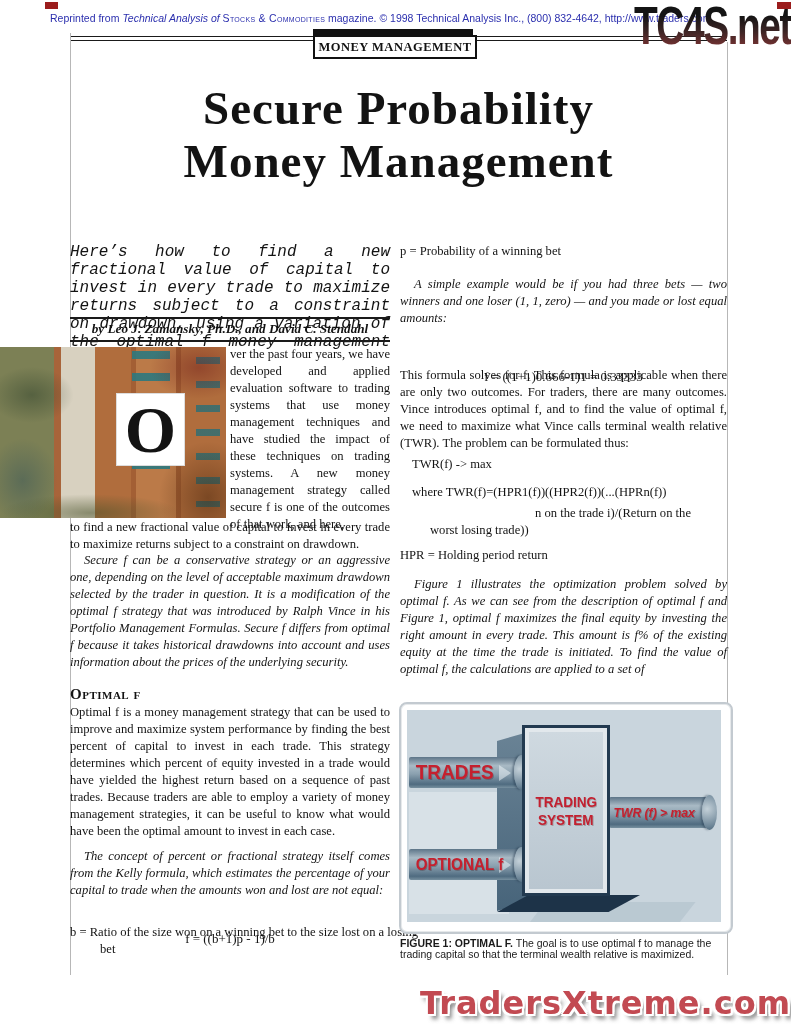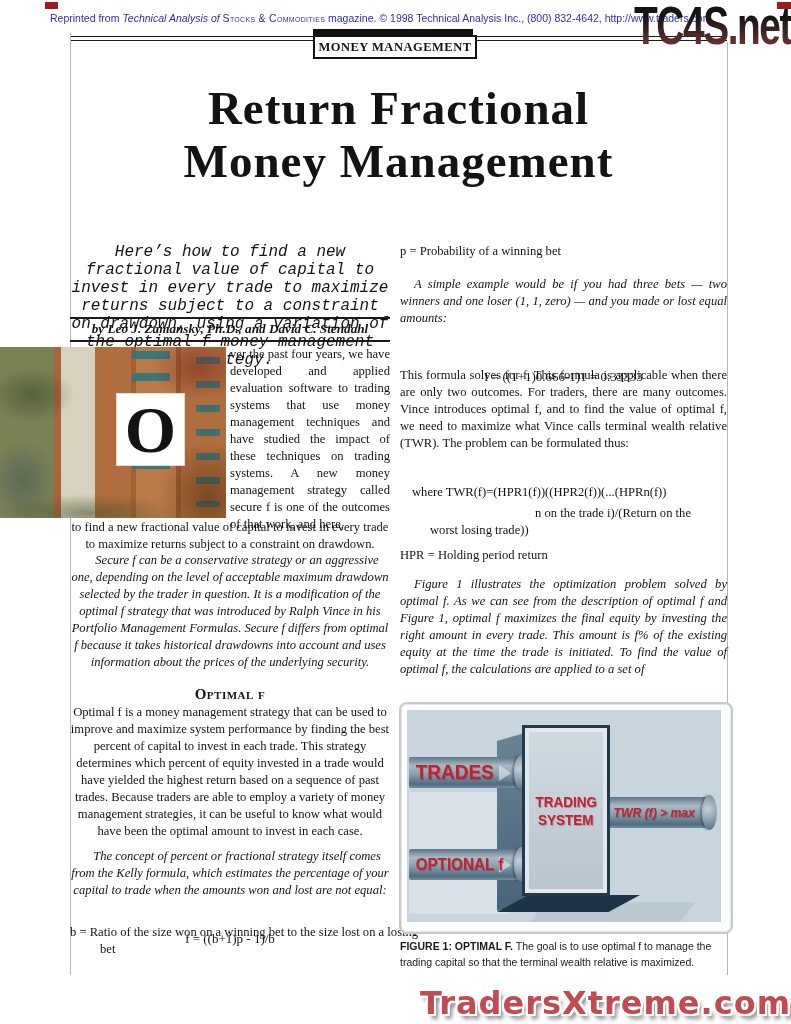--- a/index.html
+++ b/index.html
@@ -23,21 +23,21 @@
   #section-box{top:35px;left:313px;width:160px;height:20px;background:#fff;border:2px solid #111;
     z-index:4;display:flex;align-items:center;justify-content:center;}
   #section-box span{font-weight:bold;font-size:12.5px;letter-spacing:.5px;}
 
   
   #title{top:82px;left:70px;width:657px;text-align:center;font-weight:bold;
     font-size:47px;line-height:53px;letter-spacing:1px;}
 
   
   .body-text{font-size:12.6px;line-height:17px;text-align:justify;}
-  .colL{left:70px;width:320px;text-align:center;}
+  .colL{left:70px;width:320px;}
   .colR{left:400px;width:327px;}
   .indent{text-indent:14px;font-style:italic;}
   .formula{text-align:center;font-size:13px;margin-top:34px;}
   .hang{padding-left:30px;text-indent:-30px;text-align:left;}
   #intro{top:243px;font-style:italic;font-size:16px;line-height:18px;font-family:Liberation Mono, monospace;}
   #byline{top:321px;text-align:center;font-weight:bold;font-style:italic;font-size:13.2px;}
 
   
   #painting{top:347px;left:0;width:226px;height:171px;z-index:3;
     background:linear-gradient(90deg,#7c8055 0 24%,#a8643a 24% 27%,#d8d1c0 27% 42%,#b06d3d 42% 58%,#a35f34 58% 60%,#bb7a48 60% 78%,#9c5a30 78% 80%,#b06d3d 80% 100%);}
@@ -96,21 +96,21 @@
   #box-bottom{left:90px;top:185px;width:113px;height:17px;
     clip-path:polygon(0 100%,22% 0,100% 0,78% 100%);background:#1d3348;}
   #box-front{left:115px;top:15px;width:88px;height:171px;background:#e2e8ec;
     border:3px solid #223a50;box-sizing:border-box;}
   #box-front .inner{position:absolute;inset:4px;background:linear-gradient(180deg,#cfd9e0,#b9c6d0);
     display:flex;flex-direction:column;align-items:center;justify-content:center;gap:2px;}
   #box-front .inner div{font-family:"Liberation Sans",sans-serif;font-weight:bold;font-size:15px;
     color:#c32030;transform:scaleX(.9);text-shadow:1px 1px 0 rgba(60,0,0,.25);line-height:16px;}
 
   #fig-caption{top:938px;left:400px;width:328px;font-family:"Liberation Sans",sans-serif;
-    font-size:10.5px;line-height:16px;color:#1a1a1a;text-align:left;}
+    font-size:10.5px;line-height:11px;color:#1a1a1a;text-align:left;}
   #fig-caption b{font-weight:bold;}
 </style>
 </head>
 <body>
 
 <div id="page">
 
   <div class="corner-block" style="top:2px;left:45px;width:13px;"></div>
   <div class="corner-block" style="top:2px;right:0px;width:14px;"></div>
   <div id="reprint-line" class="abs"><span class="seg-plain">Reprinted from </span><span class="seg-italic">Technical Analysis of </span><span class="seg-smallcaps">Stocks &amp; Commodities</span><span class="seg-plain"> magazine. © 1998 Technical Analysis Inc., (800) 832-4642, http://www.traders.com</span></div>
@@ -120,21 +120,21 @@
   <div class="hrule" style="top:40px;left:70px;width:657px;"></div>
   <div class="vrule" style="top:33px;left:70px;height:942px;"></div>
   <div class="vrule" style="top:42px;left:727px;height:933px;"></div>
 
   <div id="section-bar" class="abs"></div>
   <div id="section-box" class="abs">
     <span>MONEY MANAGEMENT</span>
   </div>
 
   <div id="title" class="abs">
-    <div>Return Fractional</div>
+    <div>Secure Probability</div>
     <div>Money Management</div>
   </div>
 
   <div id="intro" class="abs colL body-text">Here’s how to find a new fractional value of capital to invest in every trade to maximize returns subject to a constraint on drawdown, using a variation of the optimal f money management strategy.</div>
   <div class="hrule" style="top:317px;left:70px;width:320px;height:2px;"></div>
   <div id="byline" class="abs colL">by Leo J. Zamansky, Ph.D., and David C. Stendahl</div>
   <div class="hrule" style="top:340px;left:70px;width:320px;height:2px;"></div>
 
   <div id="painting" class="abs">
     <div class="dashes1"></div>
@@ -152,20 +152,21 @@
   <div id="opt-heading" class="abs colL">Optimal f</div>
   <div class="abs colL body-text" style="top:704px;">Optimal f is a money management strategy that can be used to improve and maximize system performance by finding the best percent of capital to invest in each trade. This strategy determines which percent of equity invested in a trade would have yielded the highest return based on a sequence of past trades. Because traders are able to employ a variety of money management strategies, it can be useful to know what would have been the optimal amount to invest in each case.</div>
   <div class="abs colL body-text indent" style="top:848px;">The concept of percent or fractional strategy itself comes from the Kelly formula, which estimates the percentage of your capital to trade when the amounts won and lost are not equal:</div>
   <div class="abs colL formula" style="top:897px;">f = ((b+1)p - 1)/b</div>
   <div class="abs colL body-text hang" style="top:924px;">b = Ratio of the size won on a winning bet to the size lost on a losing bet</div>
 
   <div class="abs colR body-text" style="top:243px;text-align:left;">p = Probability of a winning bet</div>
   <div class="abs colR body-text indent" style="top:276px;">A simple example would be if you had three bets — two winners and one loser (1, 1, zero) — and you made or lost equal amounts:</div>
   <div class="abs colR formula" style="top:335px;">f = ((1+1)0.666-1)1 = 0.33333</div>
   <div class="abs colR body-text" style="top:367px;">This formula solves for f. This formula is applicable when there are only two outcomes. For traders, there are many outcomes. Vince introduces optimal f, and to find the value of optimal f, we need to maximize what Vince calls terminal wealth relative (TWR). The problem can be formulated thus:</div>
+  <div class="abs colR body-text" style="top:456px;padding-left:12px;text-align:left;">TWR(f) -&gt; max</div>
   <div class="abs colR body-text" style="top:484px;padding-left:12px;text-align:left;">where TWR(f)=(HPR1(f))((HPR2(f))(...(HPRn(f))</div>
   <div class="abs colR body-text" style="top:505px;padding-left:135px;text-align:left;">n on the trade i)/(Return on the</div>
   <div class="abs colR body-text" style="top:547px;text-align:left;">HPR = Holding period return</div>
   <div class="abs colR body-text" style="top:522px;padding-left:30px;text-align:left;">worst losing trade))</div>
   <div class="abs colR body-text indent" style="top:576px;">Figure 1 illustrates the optimization problem solved by optimal f. As we can see from the description of optimal f and Figure 1, optimal f maximizes the final equity by investing the right amount in every trade. This amount is f% of the existing equity at the time the trade is initiated. To find the value of optimal f, the calculations are applied to a set of</div>
 
   <div id="figure-card" class="abs">
     <div id="diagram">
       <div class="panel"></div>
       <div class="box-shadow-cast"></div>

